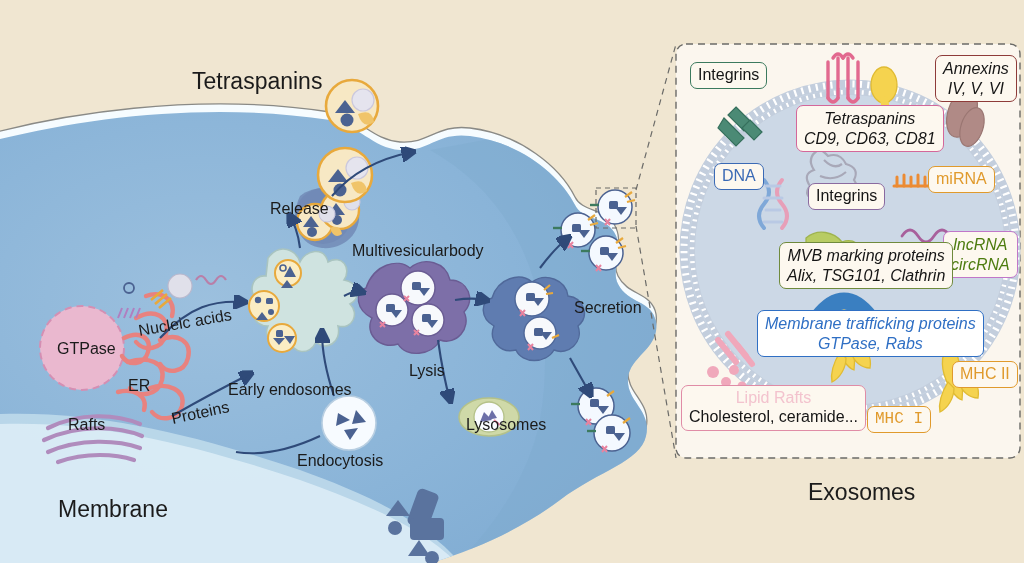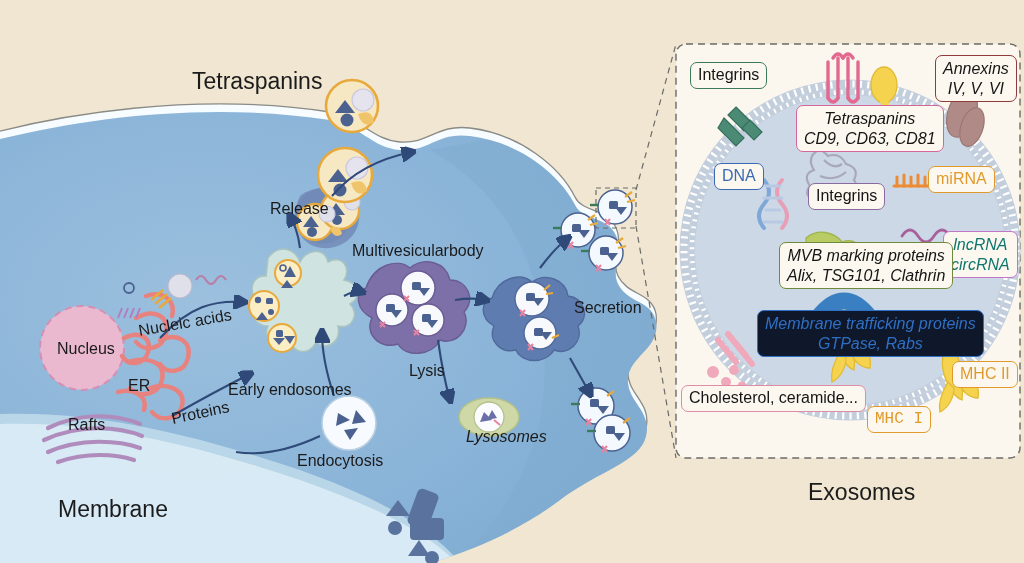--- a/index.html
+++ b/index.html
@@ -326,29 +326,29 @@
       <path d="M540 268 C 552 252, 560 244, 568 238" marker-end="url(#ah)"></path>
       <path d="M570 358 C 580 376, 586 386, 590 394" marker-end="url(#ah)"></path>
       <path d="M332 196 C 352 172, 382 158, 412 152" marker-end="url(#ah)"></path>
     </g>
   </svg>
 
   <div class="lbl big-title" style="left:192px;top:68px;">Tetraspanins</div>
   <div class="lbl mid" style="left:270px;top:200px;">Release</div>
   <div class="lbl mid" style="left:352px;top:242px;">Multivesicularbody</div>
   <div class="lbl mid" style="left:574px;top:299px;">Secretion</div>
-  <div class="lbl mid" style="left:57px;top:340px;">Nucleus</div>
+  <div class="lbl mid" style="left:57px;top:340px;">GTPase</div>
   <div class="lbl mid" style="left:128px;top:377px;">ER</div>
   <div class="lbl mid" style="left:68px;top:416px;">Rafts</div>
   <div class="lbl mid" style="left:138px;top:314px;transform:rotate(-10deg);">Nucleic acids</div>
   <div class="lbl mid" style="left:171px;top:404px;transform:rotate(-12deg);">Proteins</div>
   <div class="lbl mid" style="left:228px;top:381px;">Early endosomes</div>
   <div class="lbl mid" style="left:297px;top:452px;">Endocytosis</div>
   <div class="lbl mid" style="left:409px;top:362px;">Lysis</div>
-  <div class="lbl mid" style="left:466px;top:428px;font-style:italic;">Lysosomes</div>
+  <div class="lbl mid" style="left:466px;top:416px;">Lysosomes</div>
   <div class="lbl big-title" style="left:58px;top:496px;">Membrane</div>
 
   <svg class="layer" viewBox="0 0 1024 563">
 
     <g stroke="#6b6b68" stroke-width="1.2" stroke-dasharray="6 5" fill="none">
       <path d="M636 190 L 676 44"></path>
       <path d="M636 226 L 676 458"></path>
     </g>
 
     <rect x="676" y="44" width="344" height="414" rx="10" fill="#fbf6ee" stroke="#6b6b68" stroke-width="1.4" stroke-dasharray="7 5"></rect>
@@ -457,36 +457,37 @@
   </div>
 
   <div class="cbox" style="left:808px;top:183px;border-color:#8a6aa0;">
     <div>Integrins</div>
   </div>
 
   <div class="cbox" style="left:928px;top:166px;border-color:#e09a2c;color:#e09a2c;">
     <div>miRNA</div>
   </div>
 
-  <div class="cbox two" style="left:943px;top:231px;border-color:#c077c9;color:#0f766e;">
+  <div class="cbox two" style="left:943px;top:231px;border-color:#c077c9;color:#4d7c0f;">
     <div>lncRNA</div>
     <div>circRNA</div>
   </div>
 
   <div class="cbox two" style="left:779px;top:242px;border-color:#6f8a3c;">
     <div>MVB marking proteins</div>
     <div>Alix, TSG101, Clathrin</div>
   </div>
 
-  <div class="cbox two" style="left:757px;top:310px;border-color:#2f6fc4;color:#2f6fc4;background:#0f172a;">
+  <div class="cbox two" style="left:757px;top:310px;border-color:#2f6fc4;color:#2f6fc4;background:#ffffff;">
     <div>Membrane trafficking proteins</div>
     <div>GTPase, Rabs</div>
   </div>
 
   <div class="cbox" style="left:681px;top:385px;border-color:#e08ca6;">
+    <div style="color:#f3c3ce;">Lipid Rafts</div>
     <div>Cholesterol, ceramide...</div>
   </div>
 
   <div class="cbox" style="left:867px;top:406px;border-color:#e09a2c;color:#e09a2c;font-family:Liberation Mono, monospace;">
     <div>MHC I</div>
   </div>
 
   <div class="cbox" style="left:952px;top:361px;border-color:#e09a2c;color:#e09a2c;">
     <div>MHC II</div>
   </div>

